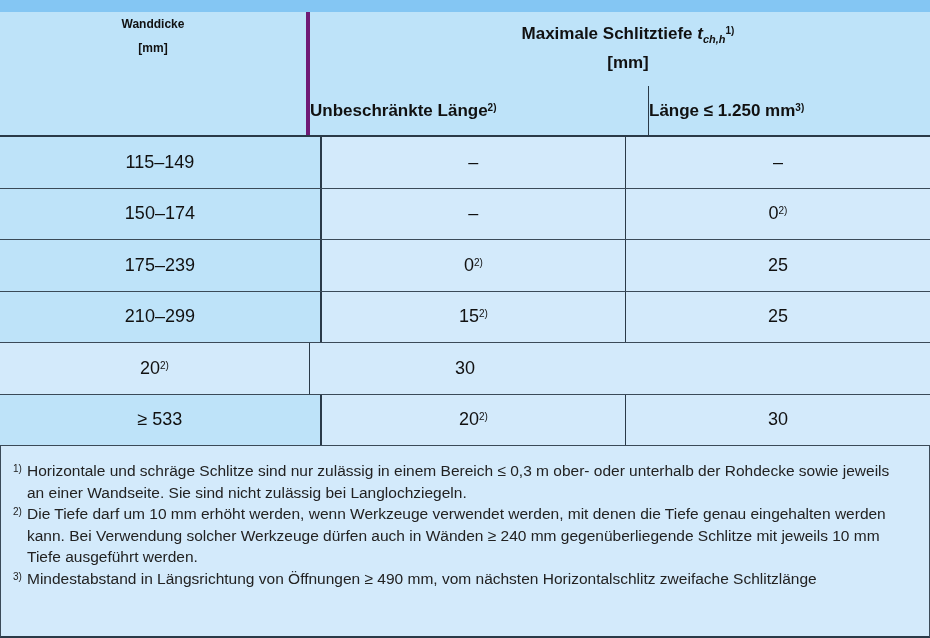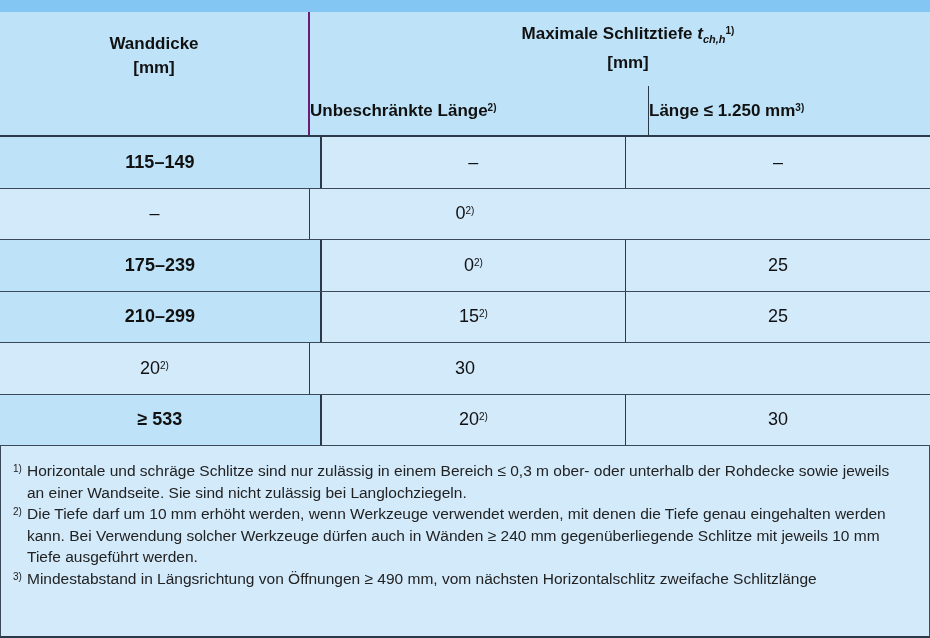--- a/index.html
+++ b/index.html
@@ -1,29 +1,29 @@
 <!DOCTYPE html>
 <html><head>
 <meta charset="utf-8">
 <style>
   html, body { margin:0; padding:0; }
   body { width:930px; height:638px; overflow:hidden; background:#d3eafb; font-family:"Liberation Sans", sans-serif; color:#111; }
   .topband { position:absolute; left:0; top:0; width:930px; height:12px; background:#84c6f3; }
   .tbl { position:absolute; left:0; top:12px; width:930px; }
   .hdr { position:relative; height:125px; background:#bee3f9; border-bottom:2px solid #2a3a48; box-sizing:border-box; }
-  .hdr .col1 { position:absolute; left:0; top:0; width:310px; height:123px; border-right:2px solid #701a75; box-sizing:border-box; text-align:center; font-weight:bold; font-size:17px; line-height:24px; padding-top:20px; }
+  .hdr .col1 { position:absolute; left:0; top:0; width:310px; height:123px; border-right:4px solid #701a75; box-sizing:border-box; text-align:center; font-weight:bold; font-size:12px; line-height:24px; padding-top:0; }
   .hdr .main { position:absolute; left:318px; top:0; width:620px; text-align:center; font-weight:bold; font-size:17px; line-height:24px; padding-top:10px; }
   .hdr .sub { position:absolute; top:74px; height:49px; font-weight:bold; font-size:17px; line-height:49px; text-align:left; }
   .hdr .subA { left:310px; width:310px; }
   .hdr .subB { left:620px; width:310px; border-left:1.5px solid #2a3a48; box-sizing:border-box;margin-left:28px; }
   sup { font-size:10px; vertical-align:top; position:relative; top:-3px; font-weight:bold; }
   .val sup, .fn sup { font-weight:normal; }
   .tsub { font-style:italic; font-size:11px; vertical-align:sub; }
   .row { display:flex; height:51.5px; border-bottom:1.5px solid #3a4a58; box-sizing:border-box; }
-  .row .c1 { width:328px; background:#bee3f9; border-right:2px solid #2a3a48; box-sizing:border-box; display:flex; align-items:center; justify-content:center; font-weight:bold; font-size:18px; }
+  .row .c1 { width:328px; background:#bee3f9; border-right:2px solid #2a3a48; box-sizing:border-box; display:flex; align-items:center; justify-content:center; font-weight:normal; font-size:18px; }
   .row .c2, .row .c3 { width:310px; display:flex; align-items:center; justify-content:center; font-size:18px; background:#d3eafb; }
   .row .c2 { border-right:1.5px solid #2a3a48; box-sizing:border-box; }
   .notes { position:absolute; left:0; top:446px; width:930px; height:192px; background:#d3eafb; border-left:1px solid #3a4a58; border-right:1.5px solid #3a4a58; border-bottom:2px solid #2a3a48; box-sizing:border-box; padding:14px 22px 0 26px; font-size:15.5px; line-height:21.5px; color:#222; }
   .fn { position:relative; padding-left:0; margin:0; }
   .fn .mk { position:absolute; left:-14px; top:-2px; font-size:10px; }
 </style>
 </head>
 <body>
 
 <div class="topband"></div>
@@ -53,20 +53,21 @@
     <div class="c2 val">
         <span>–</span>
         <sup></sup>
       </div>
     <div class="c3 val">
         <span>–</span>
         <sup></sup>
       </div>
   </div>
   <div class="row">
+    <div class="c1">150–174</div>
     <div class="c2 val">
         <span>–</span>
         <sup></sup>
       </div>
     <div class="c3 val">
         <span>0</span>
         <sup>2)</sup>
       </div>
   </div>
   <div class="row">

